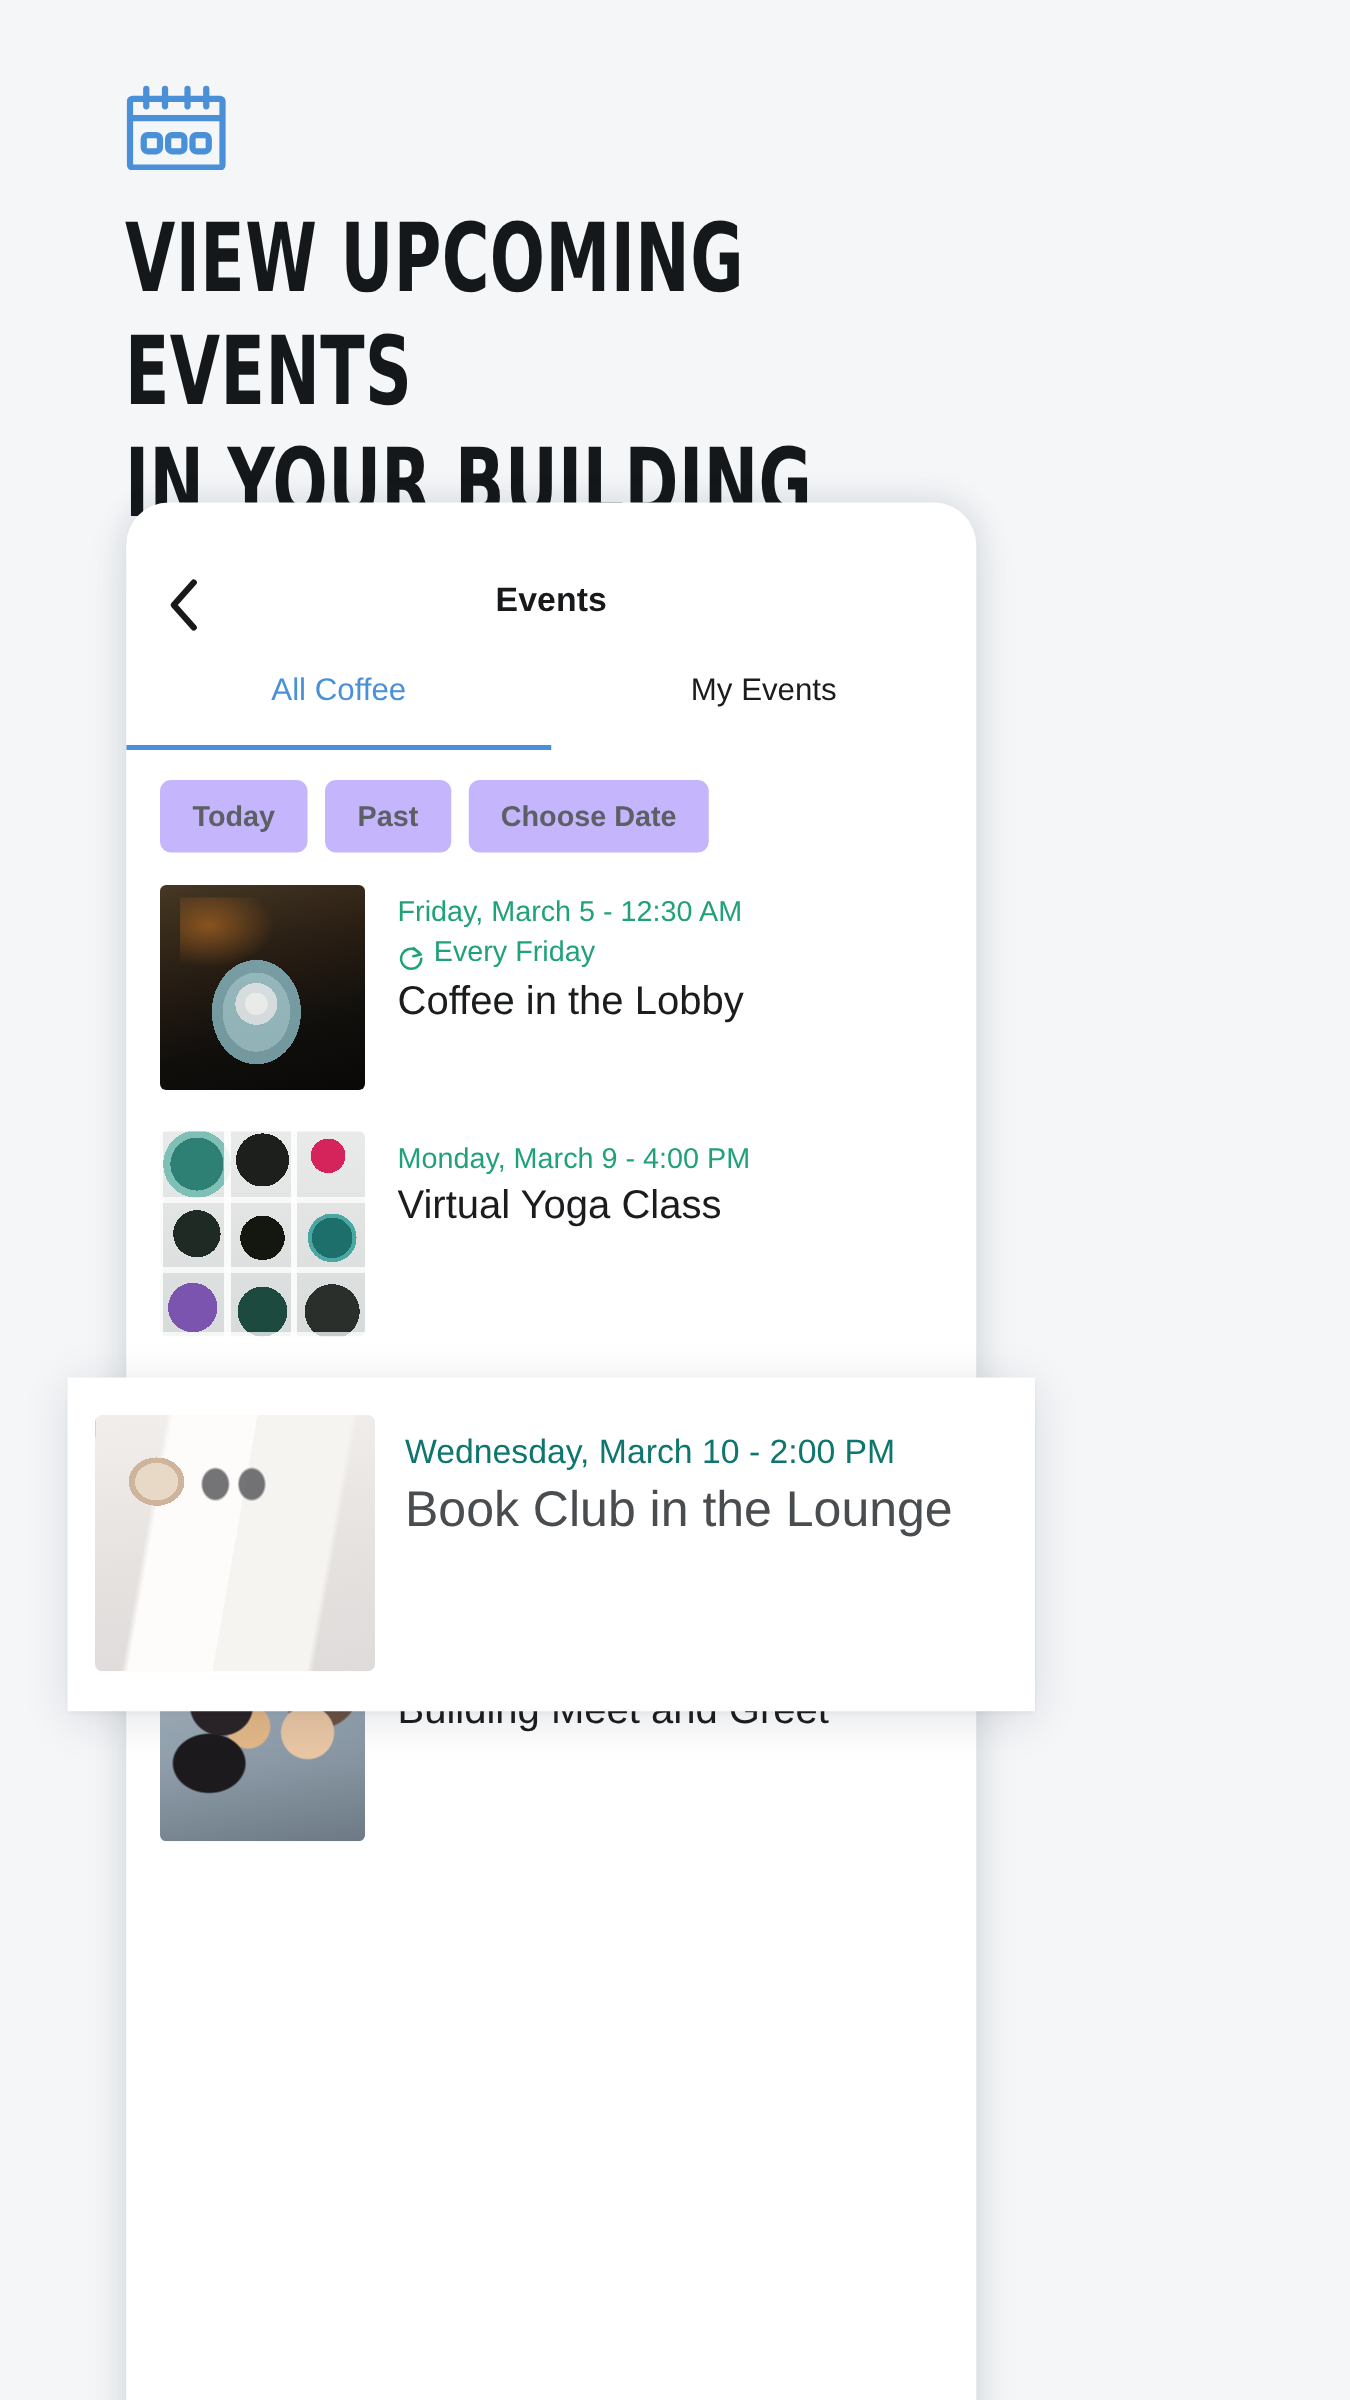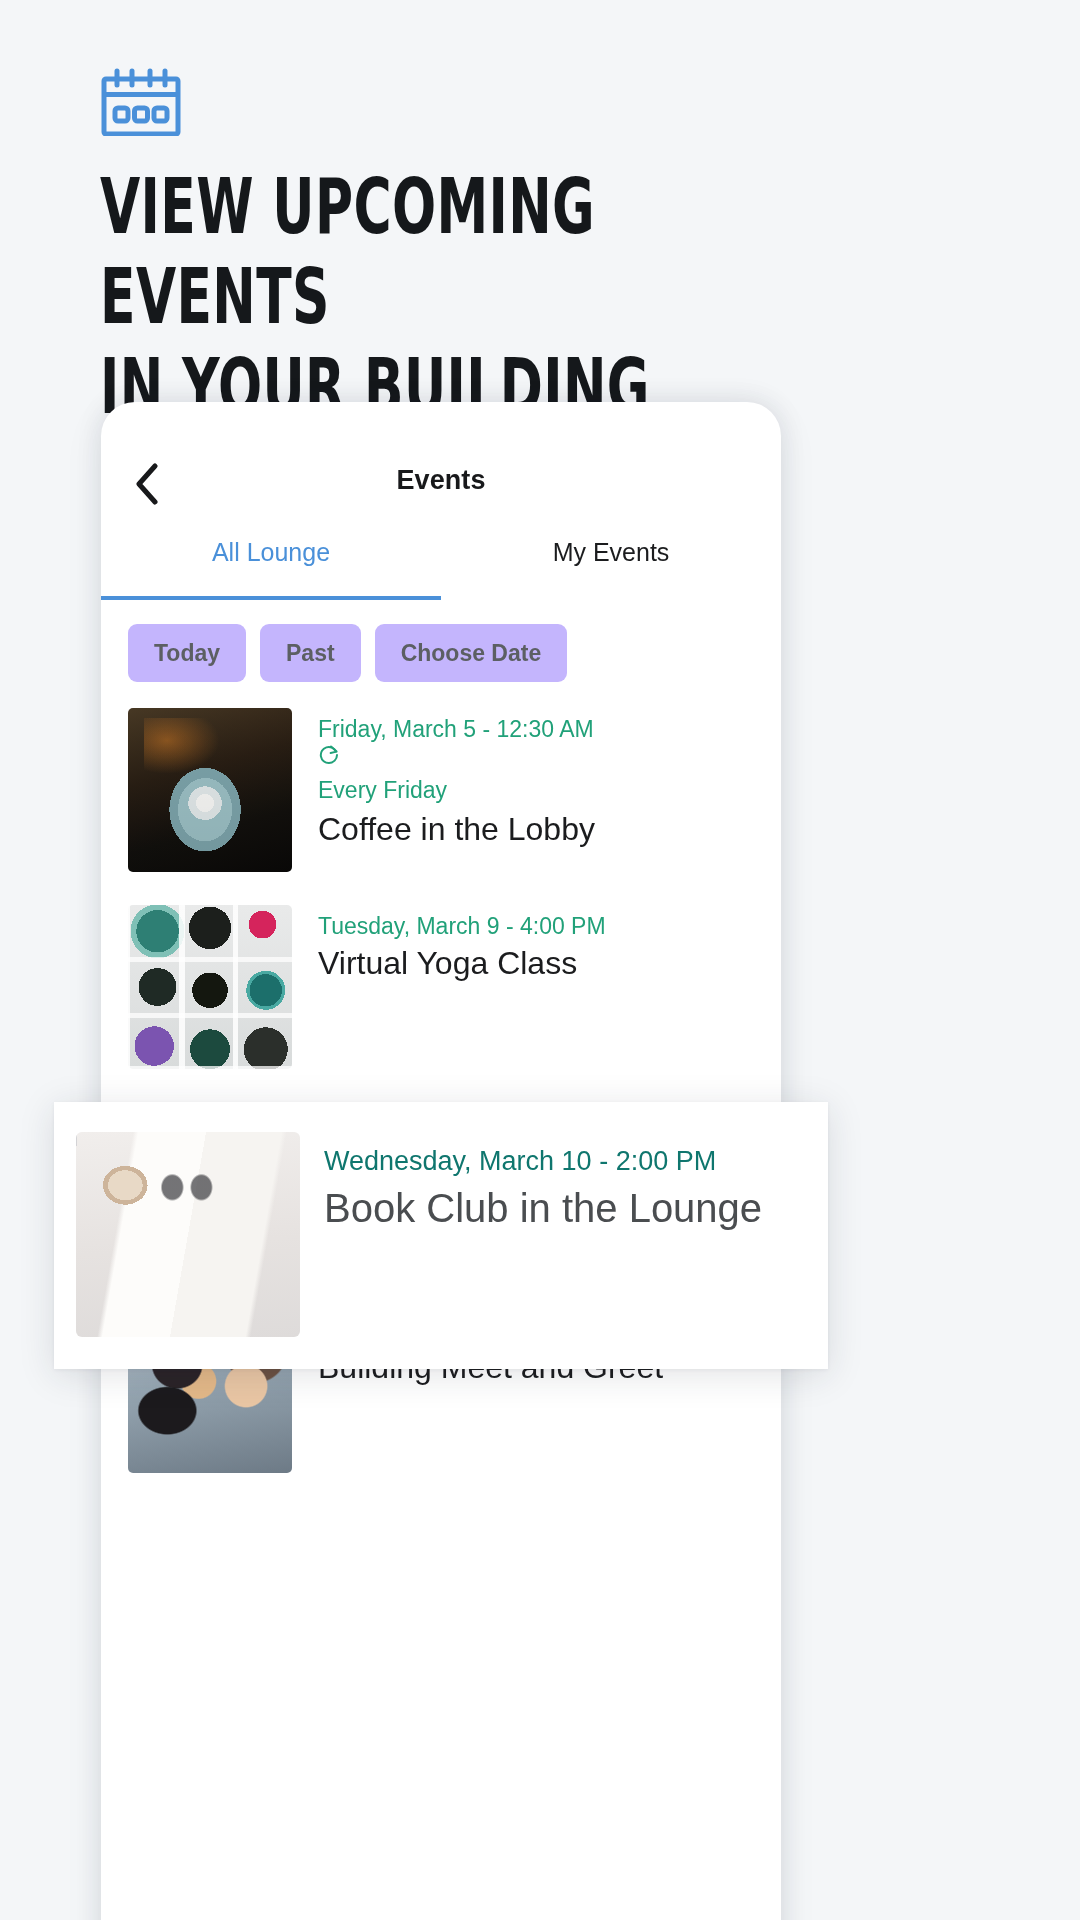--- a/index.html
+++ b/index.html
@@ -98,21 +98,21 @@
     position:relative;
   }
   .ev-body { padding-left:26px; padding-top:6px; }
   .ev-date {
     font-size:23px; color:#21a179; font-weight:normal;
     line-height:30px; white-space:nowrap;
   }
   .ev-recur {
     font-size:23px; color:#21a179;
     line-height:34px;
-    display:flex; align-items:flex-start; gap:7px;flex-direction:column;
+    display:flex; align-items:flex-end; gap:7px;
   }
   .ev-recur svg { flex:0 0 auto; }
   .ev-title {
     font-size:32px; color:#1b1c1e; font-weight:normal;
     margin-top:4px; white-space:nowrap;
   }
 
   
   .featured {
     position:absolute; left:54px; top:1102px;
@@ -207,21 +207,21 @@
   <div class="nav">
     <div class="back-btn">
       <svg width="26" height="42" viewBox="0 0 26 42" fill="none">
         <path d="M21 3 L5 21 L21 39" stroke="#18191b" stroke-width="5" stroke-linecap="round" stroke-linejoin="round"></path>
       </svg>
     </div>
     <div class="nav-title">Events</div>
   </div>
 
   <div class="tabs">
-    <div class="tab active">All Lounge</div>
+    <div class="tab active">All Coffee</div>
     <div class="tab">My Events</div>
   </div>
 
   <div class="chips">
     <div class="chip">Today</div>
     <div class="chip">Past</div>
     <div class="chip">Choose Date</div>
   </div>
 
   <div class="list">
@@ -237,21 +237,21 @@
           </svg>
           <span>Every Friday</span>
         </div>
         <div class="ev-title">Coffee in the Lobby</div>
       </div>
     </div>
 
     <div class="ev-row" style="margin-bottom:240px;">
       <div class="ev-thumb ph-yoga"></div>
       <div class="ev-body">
-        <div class="ev-date">Tuesday, March 9 - 4:00 PM</div>
+        <div class="ev-date">Monday, March 9 - 4:00 PM</div>
         <div class="ev-title">Virtual Yoga Class</div>
       </div>
     </div>
 
     <div class="ev-row">
       <div class="ev-thumb ph-people"></div>
       <div class="ev-body">
         <div class="ev-date">Thursday, March 11 - 8:00 AM</div>
         <div class="ev-title">Building Meet and Greet</div>
       </div>

